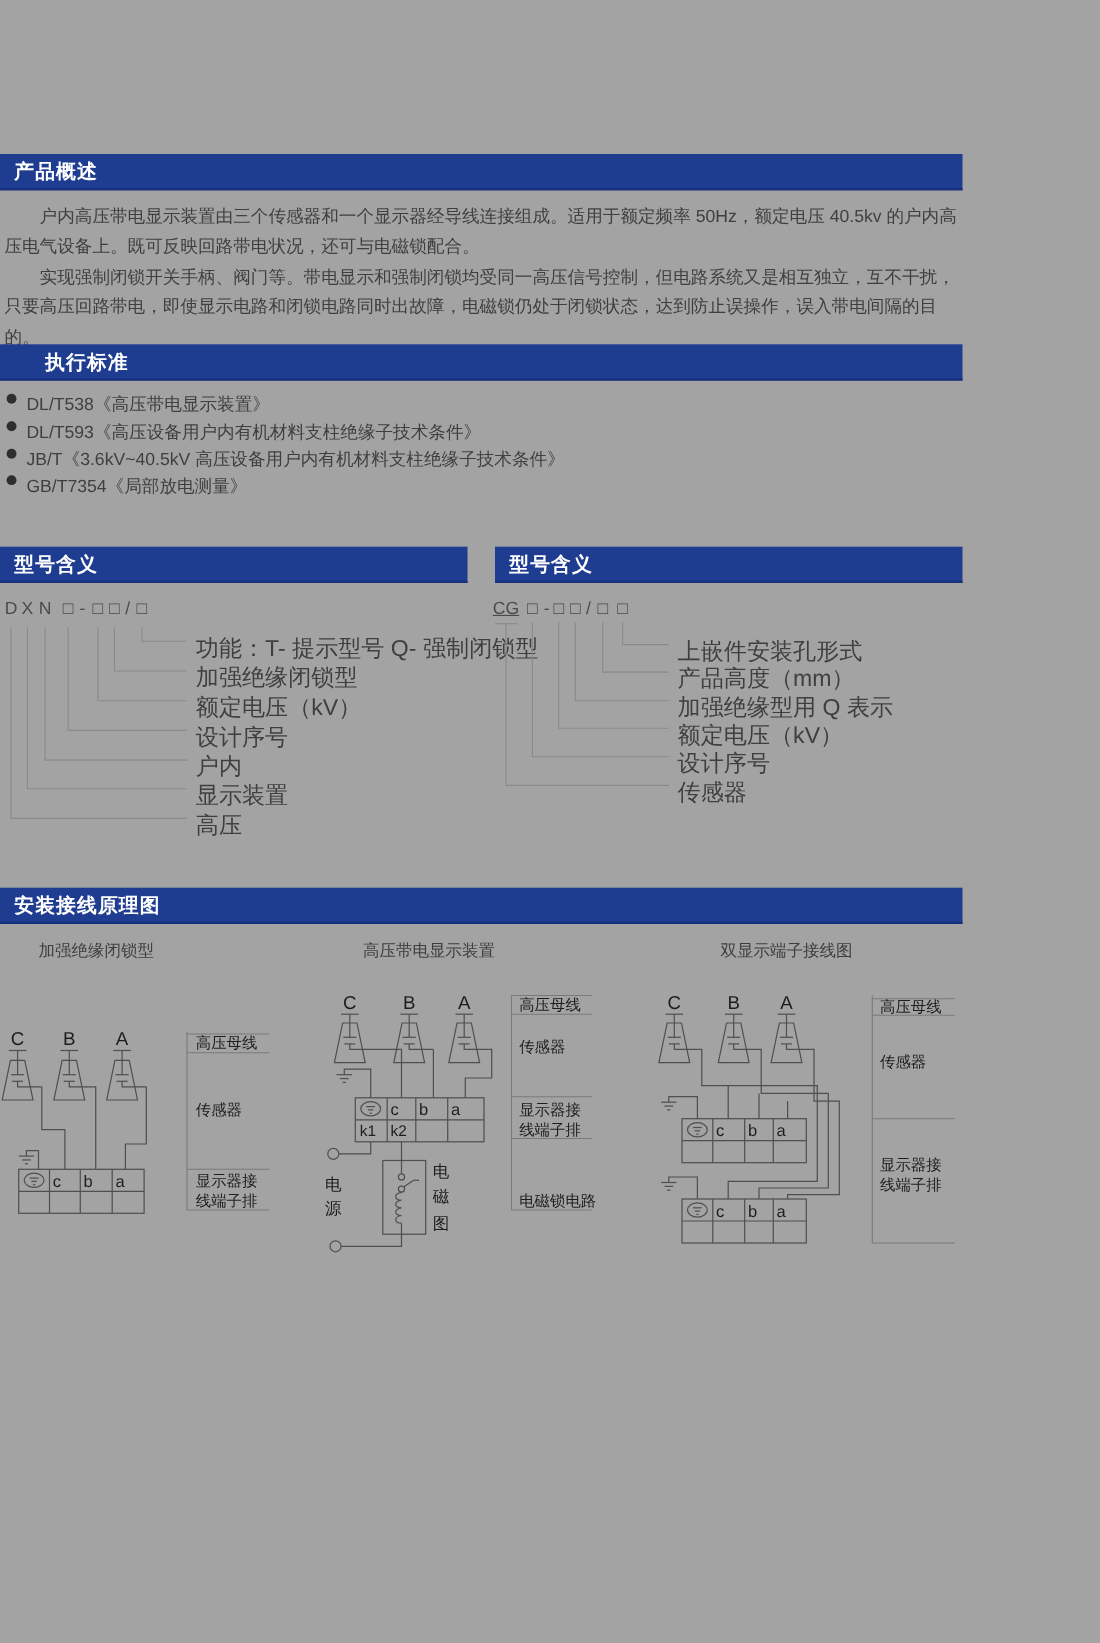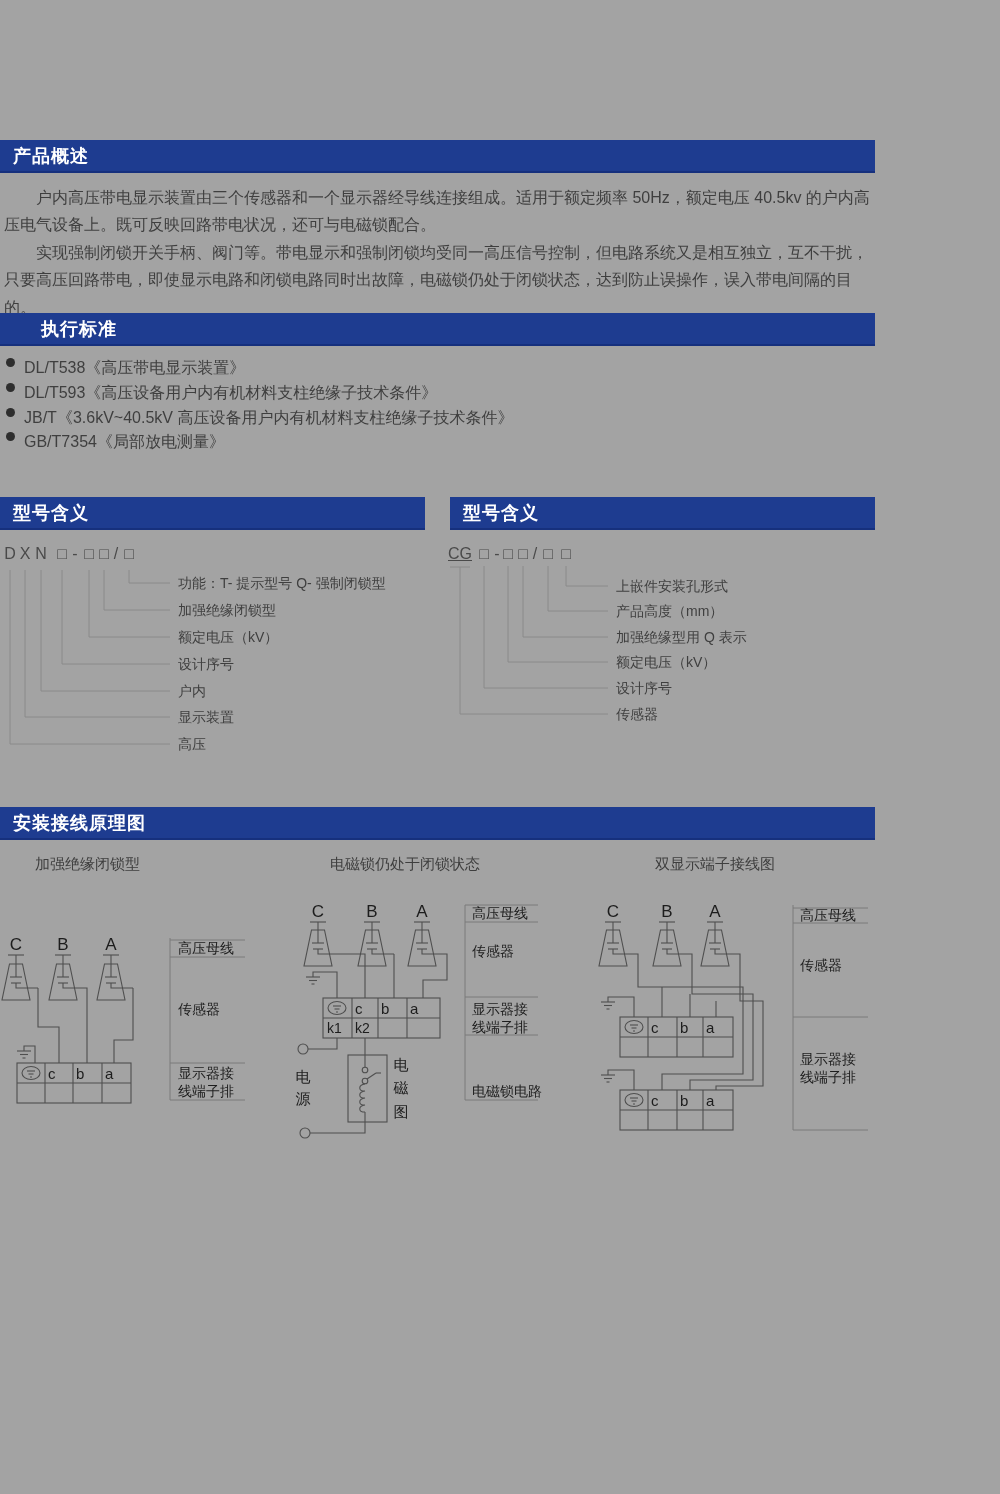--- a/index.html
+++ b/index.html
@@ -11,21 +11,21 @@
   .para-block{position:absolute;left:4px;top:184px;width:872px;}
   .para-block p{margin:0;font-size:16px;line-height:27.4px;text-indent:2em;color:#3f3f3f;}
   .std-list{position:absolute;left:6px;top:358px;}
   .std-row{display:flex;height:24.8px;}
   .std-dot{width:9px;height:9px;border-radius:50%;background:#2e2e2e;margin-right:9px;flex:0 0 auto;}
   .std-text{font-size:16px;color:#3f3f3f;white-space:nowrap;}
   .model{position:absolute;top:540px;width:430px;height:230px;}
   .model svg{position:absolute;left:0;top:0;}
   .code-part{position:absolute;top:4px;height:20px;line-height:20px;text-align:center;
              font-size:16px;color:#4a4a4a;}
-  .model-label{position:absolute;font-size:14px;color:#3f3f3f;white-space:nowrap;}
+  .model-label{position:absolute;font-size:21px;color:#3f3f3f;white-space:nowrap;}
   .caption{position:absolute;top:855px;font-size:15px;color:#3e3e3e;white-space:nowrap;}
   .wiring-svg{position:absolute;}
   .wiring-svg text{fill:#1d1d1d;font-family:"Liberation Sans","DejaVu Sans",sans-serif;}
   .t-phase{font-size:17px;}
   .t-cell{font-size:15px;}
   .t-aux{font-size:14px;}
   .t-zone{font-size:14px;}
   .t-vert{font-size:15px;}
 </style>
 </head>
@@ -124,21 +124,21 @@
     <div class="model-label" style="left:166px;top:89px;">加强绝缘型用 Q 表示</div>
     <div class="model-label" style="left:166px;top:114px;">额定电压（kV）</div>
     <div class="model-label" style="left:166px;top:140px;">设计序号</div>
     <div class="model-label" style="left:166px;top:166px;">传感器</div>
   </div>
 
   <div class="bar" style="left:0;top:807px;width:875px;">
     <span class="bar-title">安装接线原理图</span>
   </div>
   <div class="caption" style="left:35px;">加强绝缘闭锁型</div>
-  <div class="caption" style="left:330px;">电磁锁仍处于闭锁状态</div>
+  <div class="caption" style="left:330px;">高压带电显示装置</div>
   <div class="caption" style="left:655px;">双显示端子接线图</div>
 
   <svg class="wiring-svg" style="left:0;top:900px;" width="260" height="250" viewBox="0 0 260 250">
     <g stroke="#4f4f4f" stroke-width="1.1" fill="none">
 
       <g>
         <line x1="8" y1="55" x2="24" y2="55"></line>
           <line x1="16" y1="55" x2="16" y2="77"></line>
         <path d="M9.5,64 L22.5,64 L30,100 L2,100 Z"></path>
         <line x1="10" y1="77" x2="22" y2="77"></line>

